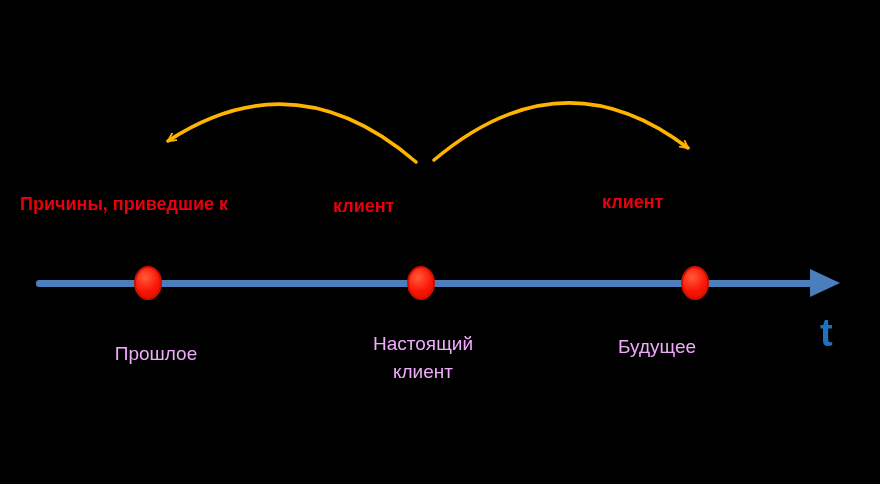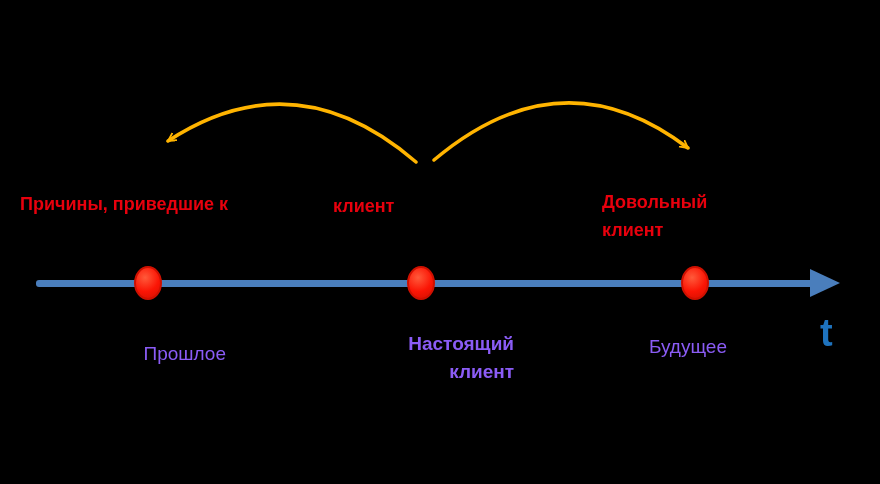--- a/index.html
+++ b/index.html
@@ -21,22 +21,22 @@
     position: absolute;
     text-align: left;
     color: #e8000d;
     font-weight: bold;
     font-size: 18px;
     line-height: 28px;
   }
   .toplabel .line { display: block; }
   .bottomlabel {
     position: absolute;
-    text-align: right;
-    color: #8b5cf6;
+    text-align: center;
+    color: #f0abfc;
     font-size: 19px;
     line-height: 28px;
   }
   .bottomlabel .line { display: block; }
   .axis-line {
     position: absolute;
     left: 36px; top: 280px;
     width: 778px; height: 7px;
     background: #4a7ebc;
     border-radius: 3px;
@@ -94,29 +94,28 @@
 
   <div class="toplabel" style="left:20px; top:190px; width:246px;">
     <span class="line">Причины, приведшие к</span>
   </div>
 
   <div class="toplabel" style="left:333px; top:192px; width:180px;">
     <span class="line">клиент</span>
   </div>
 
   <div class="toplabel" style="left:602px; top:188px; width:180px;">
-    <span class="line">Довольный</span>
     <span class="line">клиент</span>
   </div>
 
   <div class="bottomlabel" style="left:86px; top:340px; width:140px;">
     <span class="line">Прошлое</span>
   </div>
 
-  <div class="bottomlabel" style="left:354px; top:330px; width:160px;font-weight:bold;">
+  <div class="bottomlabel" style="left:343px; top:330px; width:160px;">
     <span class="line">Настоящий</span>
     <span class="line">клиент</span>
   </div>
 
   <div class="bottomlabel" style="left:587px; top:333px; width:140px;">
     <span class="line">Будущее</span>
   </div>
 
 </div>
 

